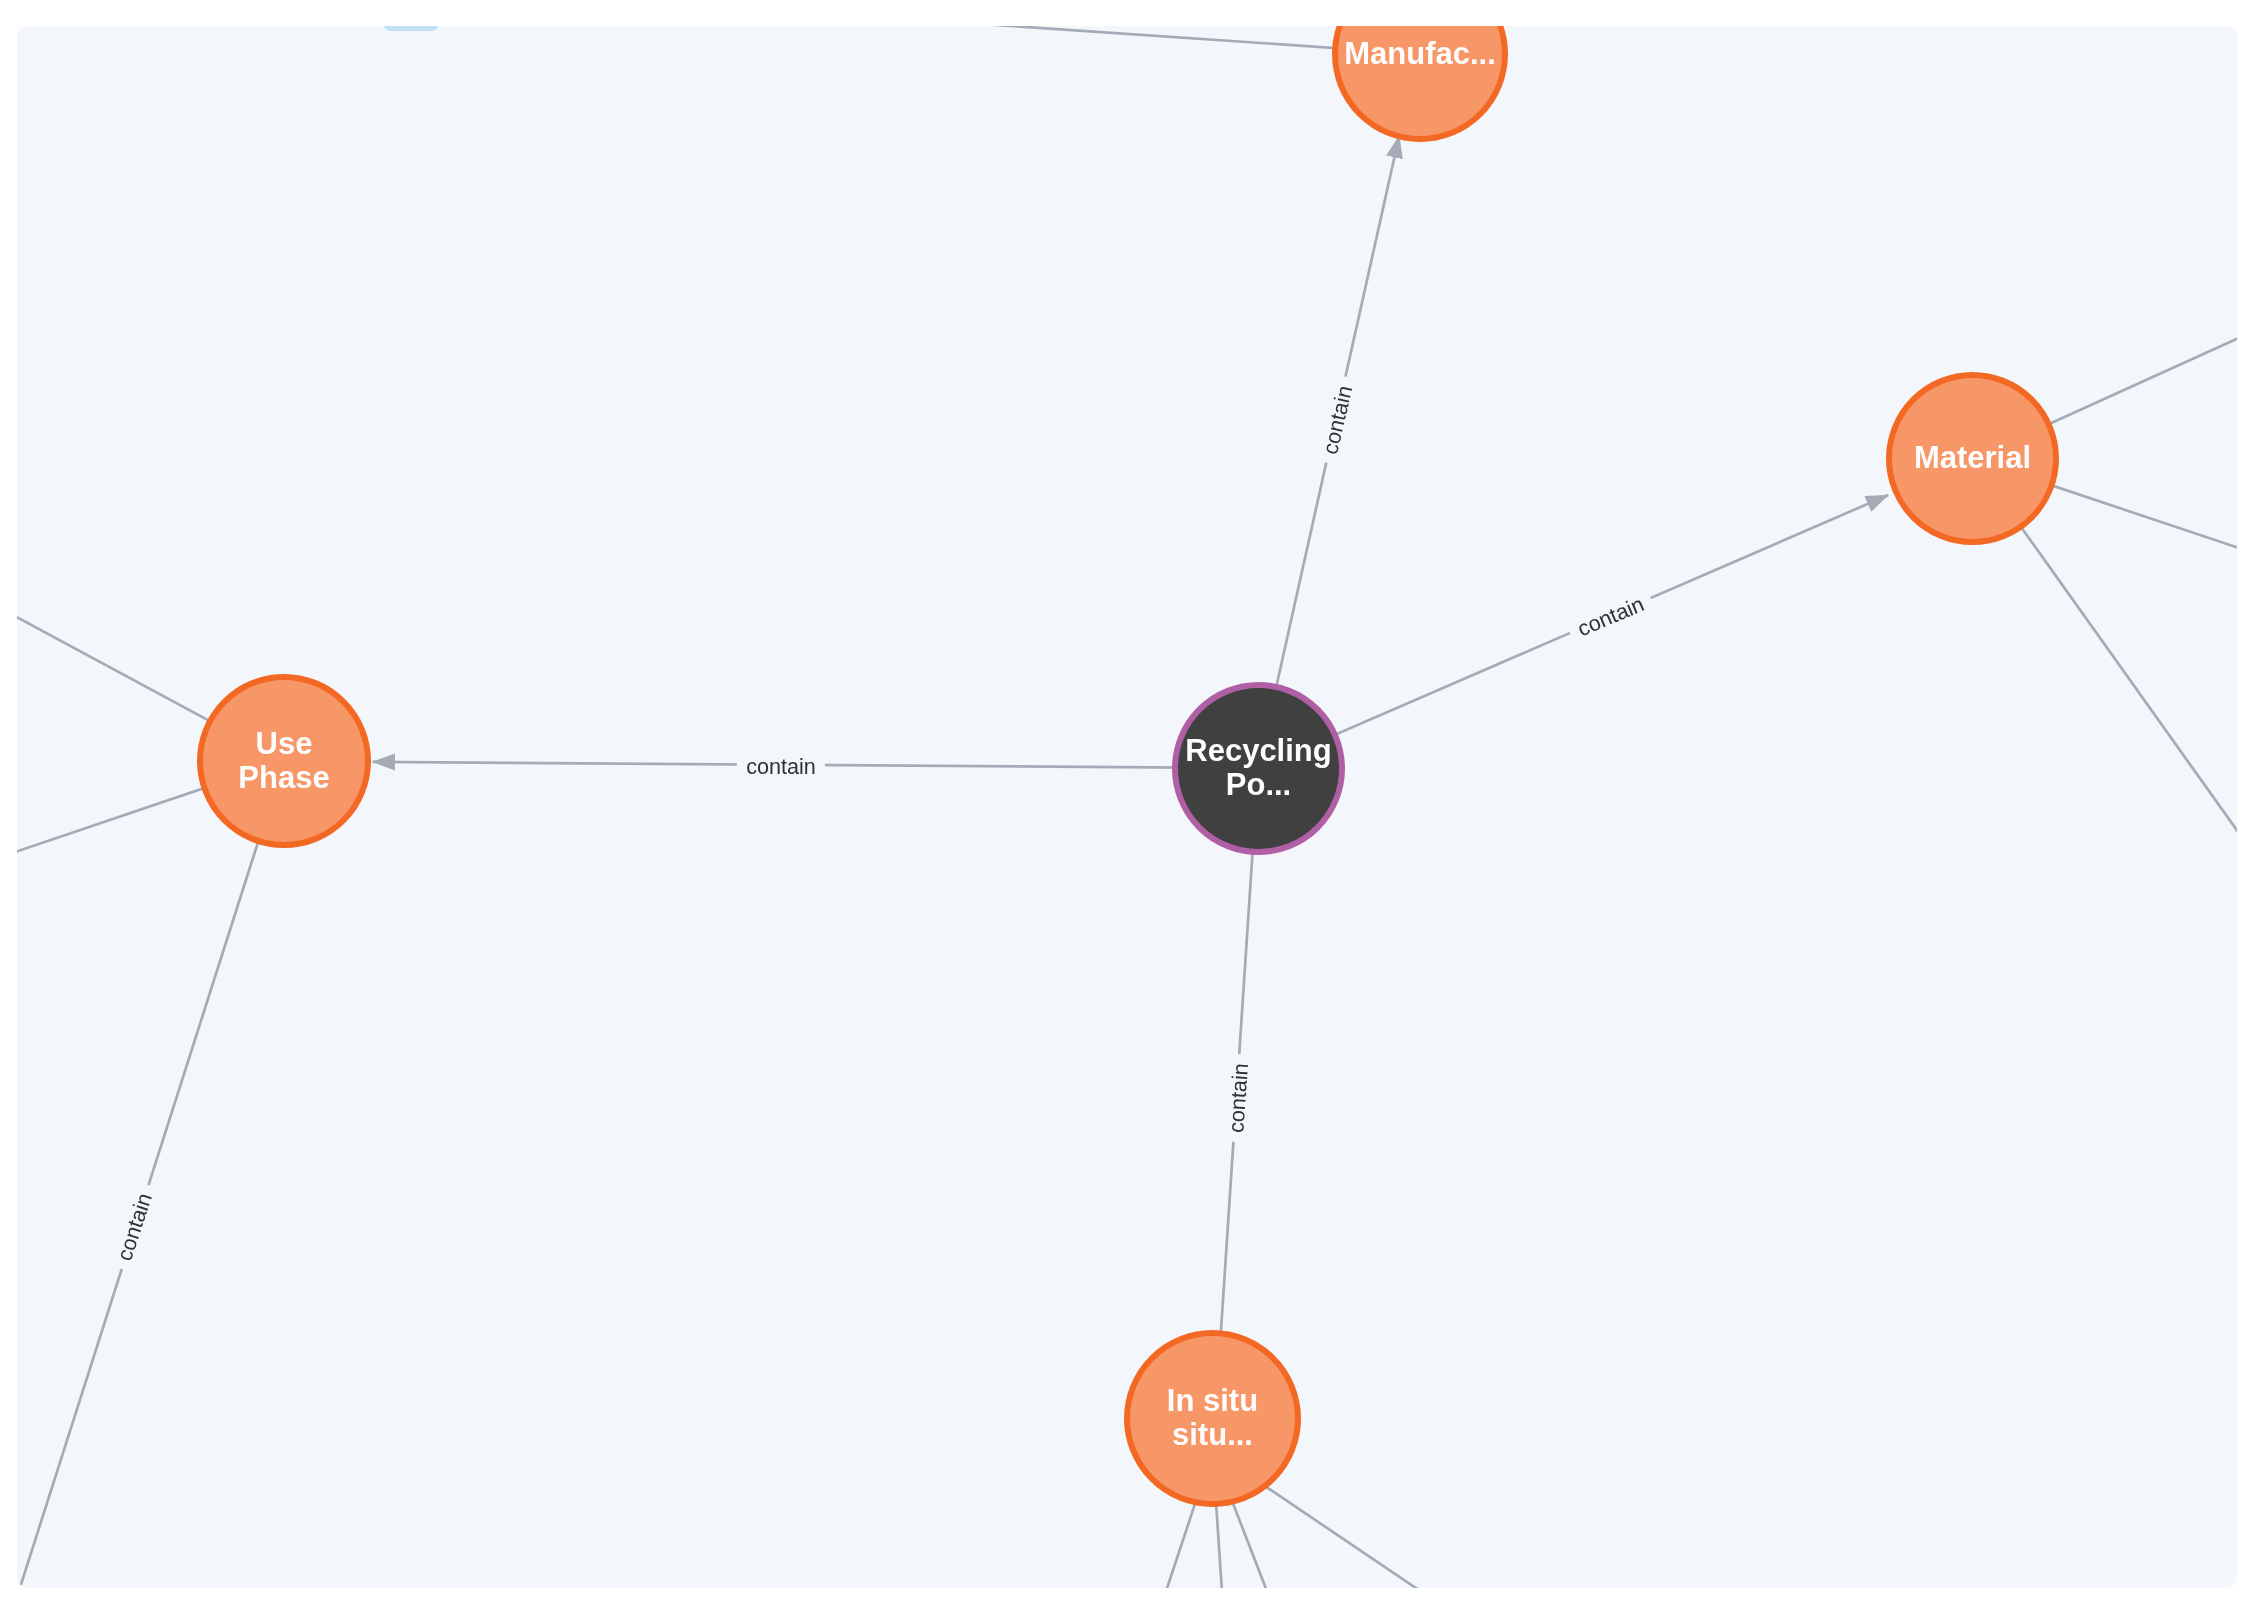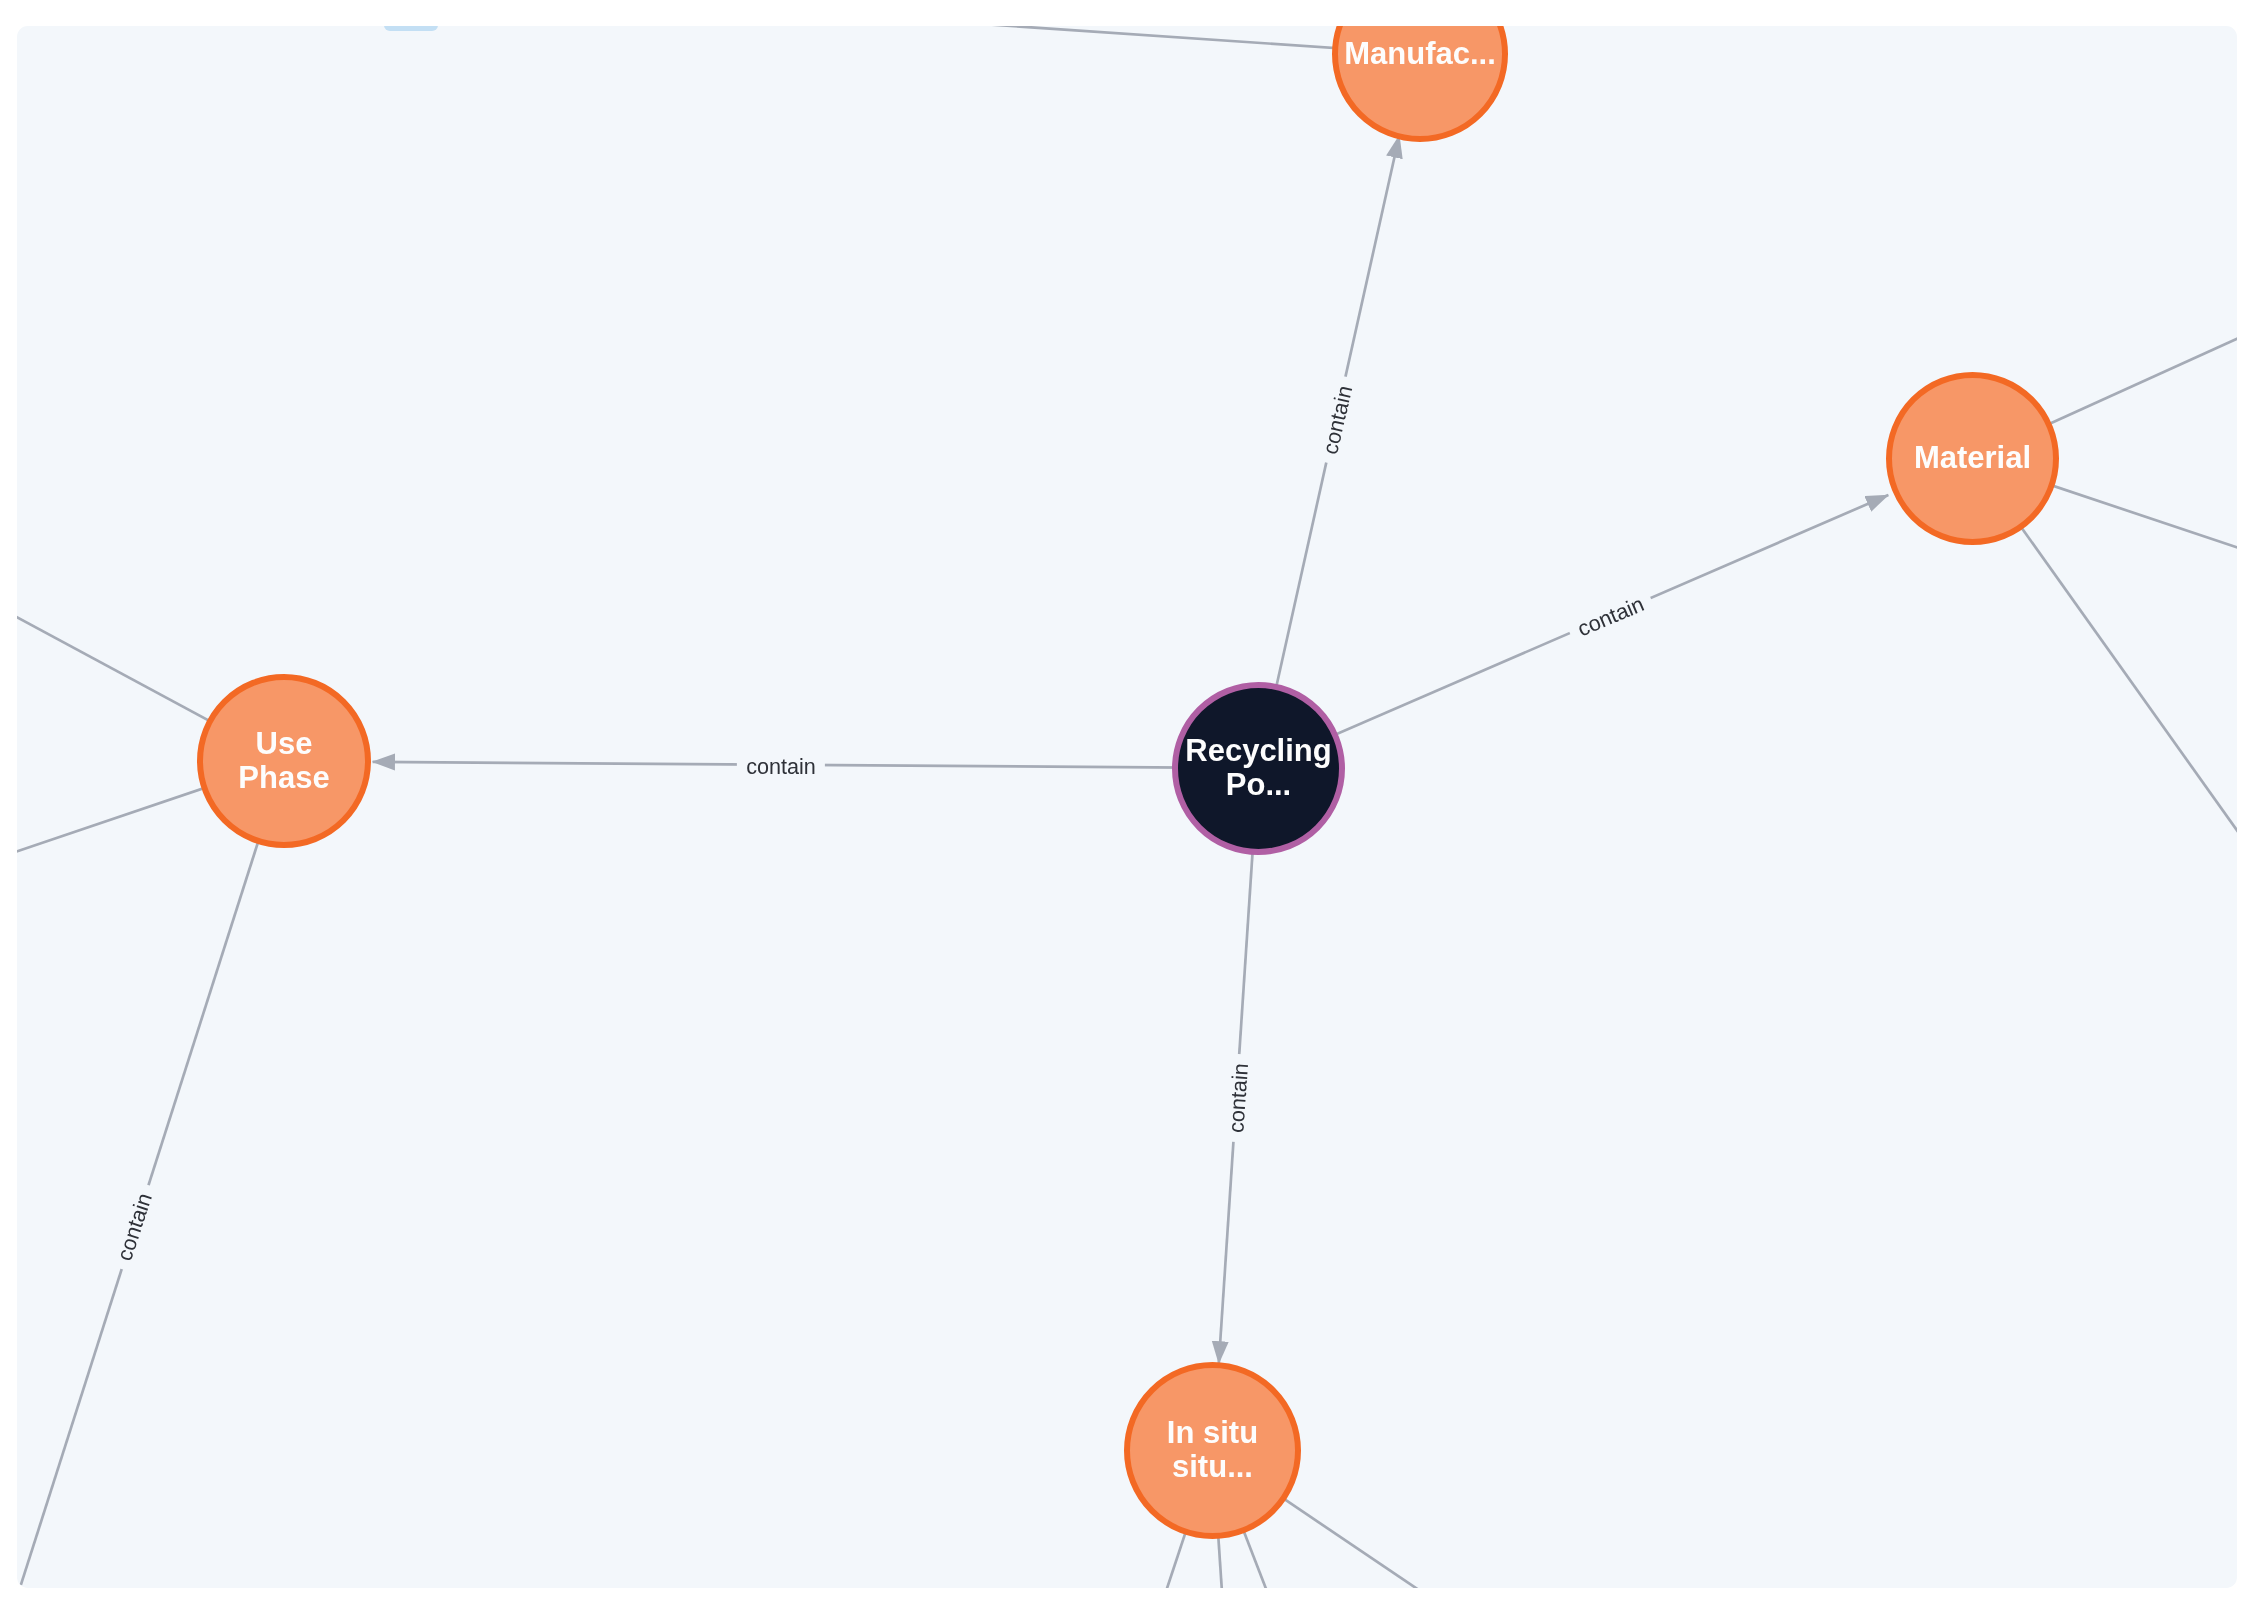--- a/index.html
+++ b/index.html
@@ -10,21 +10,21 @@
   .edges{position:absolute;left:0;top:0;z-index:1;}
   .edge-label{position:absolute;z-index:2;font-size:21.6px;font-weight:400;color:#2e3138;
               background:#f3f7fb;padding:2.3px 9.3px;white-space:nowrap;
               transform:translate(-50%,-50%) rotate(var(--rot,0deg));}
   .node{position:absolute;z-index:3;border-radius:50%;box-sizing:border-box;
         display:flex;flex-direction:column;align-items:center;justify-content:center;
         color:#fdfdfd;font-weight:bold;font-size:31px;line-height:34px;text-align:center;
         cursor:pointer;}
   .node span{display:block;}
   .node.orange{background:#f79767;border:6.2px solid #f36924;}
-  .node.purple{background:#0f172a;border:6.2px solid #b05fa4;}
+  .node.purple{background:#404040;border:6.2px solid #b05fa4;}
   .artifact{position:absolute;z-index:1;left:367px;top:-7px;width:54px;height:12.3px;
             border-radius:6.2px;background:#badaf2;opacity:.85;}
 </style>
 </head>
 <body>
 
 <div class="stage">
   <div class="canvas">
 
     <svg class="edges" width="2220" height="1562" viewBox="0 0 2878 2025">
@@ -71,21 +71,21 @@
     <div class="node orange" style="left:1869px;top:346px;width:173px;height:173px">
       <span>Material</span>
       <span></span>
     </div>
 
     <div class="node purple" style="left:1155px;top:656px;width:173px;height:173px">
       <span>Recycling</span>
       <span>Po...</span>
     </div>
 
-    <div class="node orange" style="left:1107px;top:1336px;width:177px;height:177px">
+    <div class="node orange" style="left:1107px;top:1304px;width:177px;height:177px">
       <span>In situ</span>
       <span>situ...</span>
     </div>
 
     <div class="artifact"></div>
 
   </div>
 </div>
 
 

